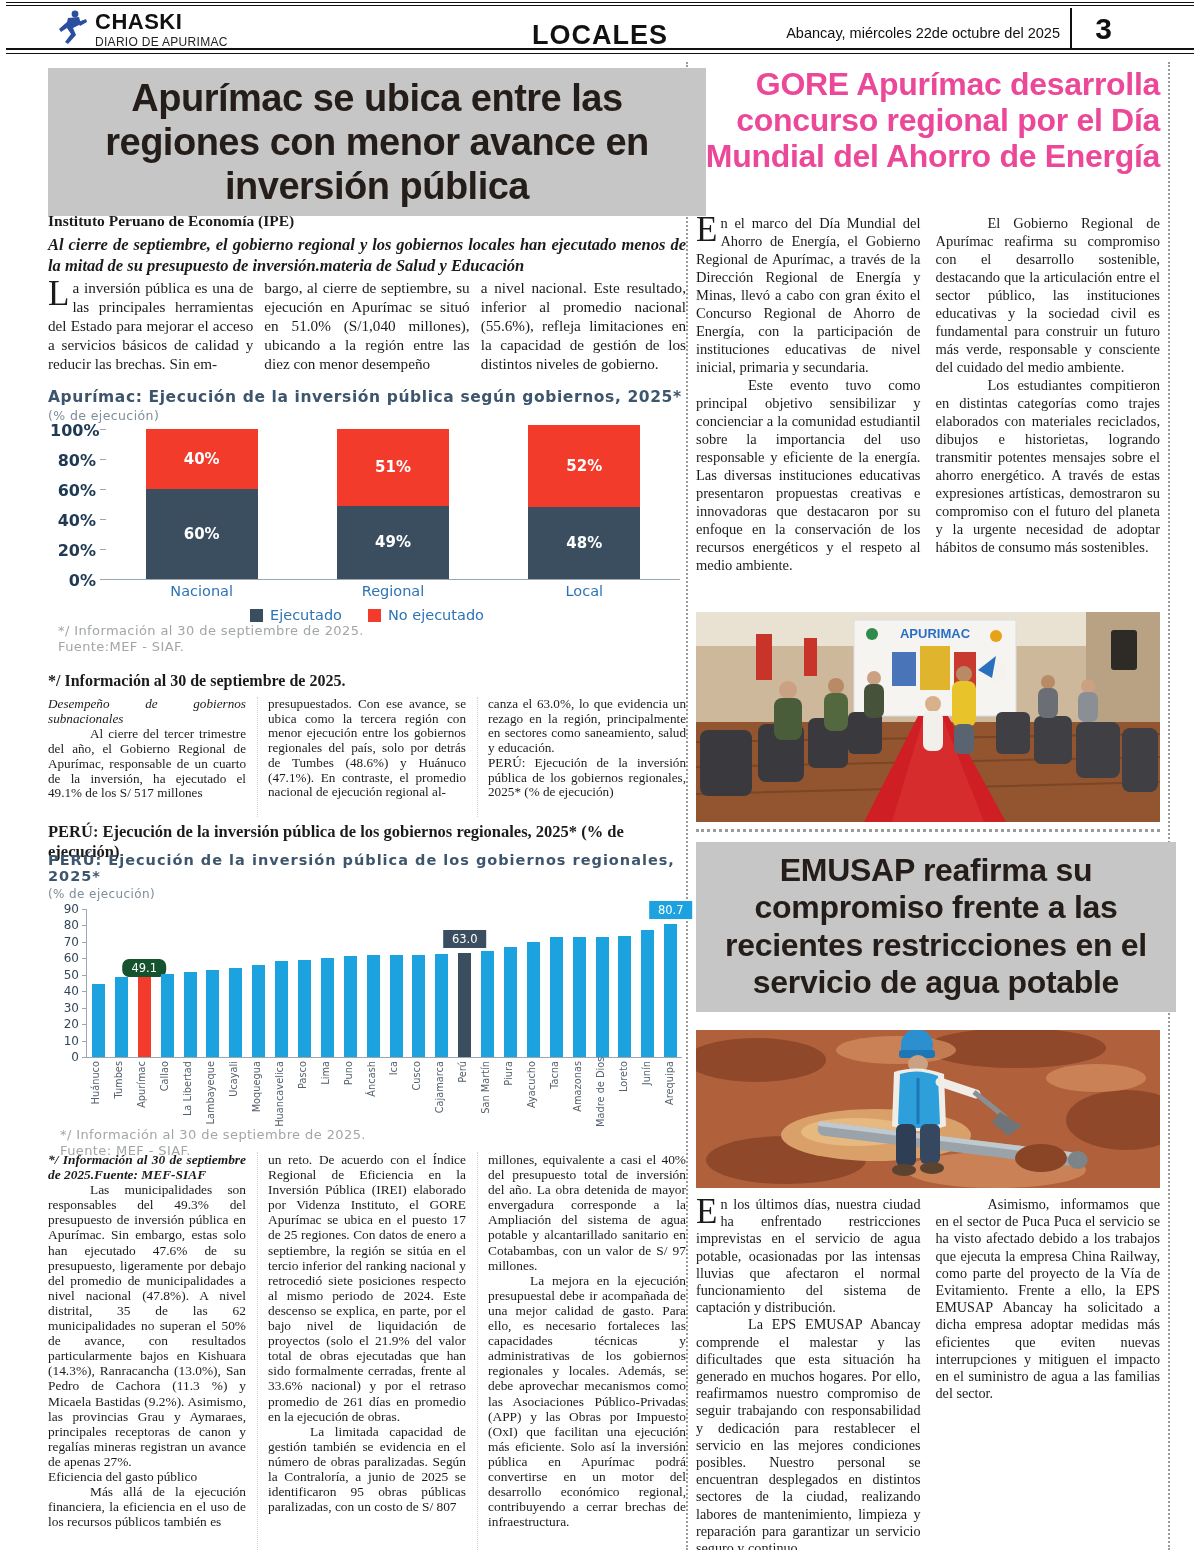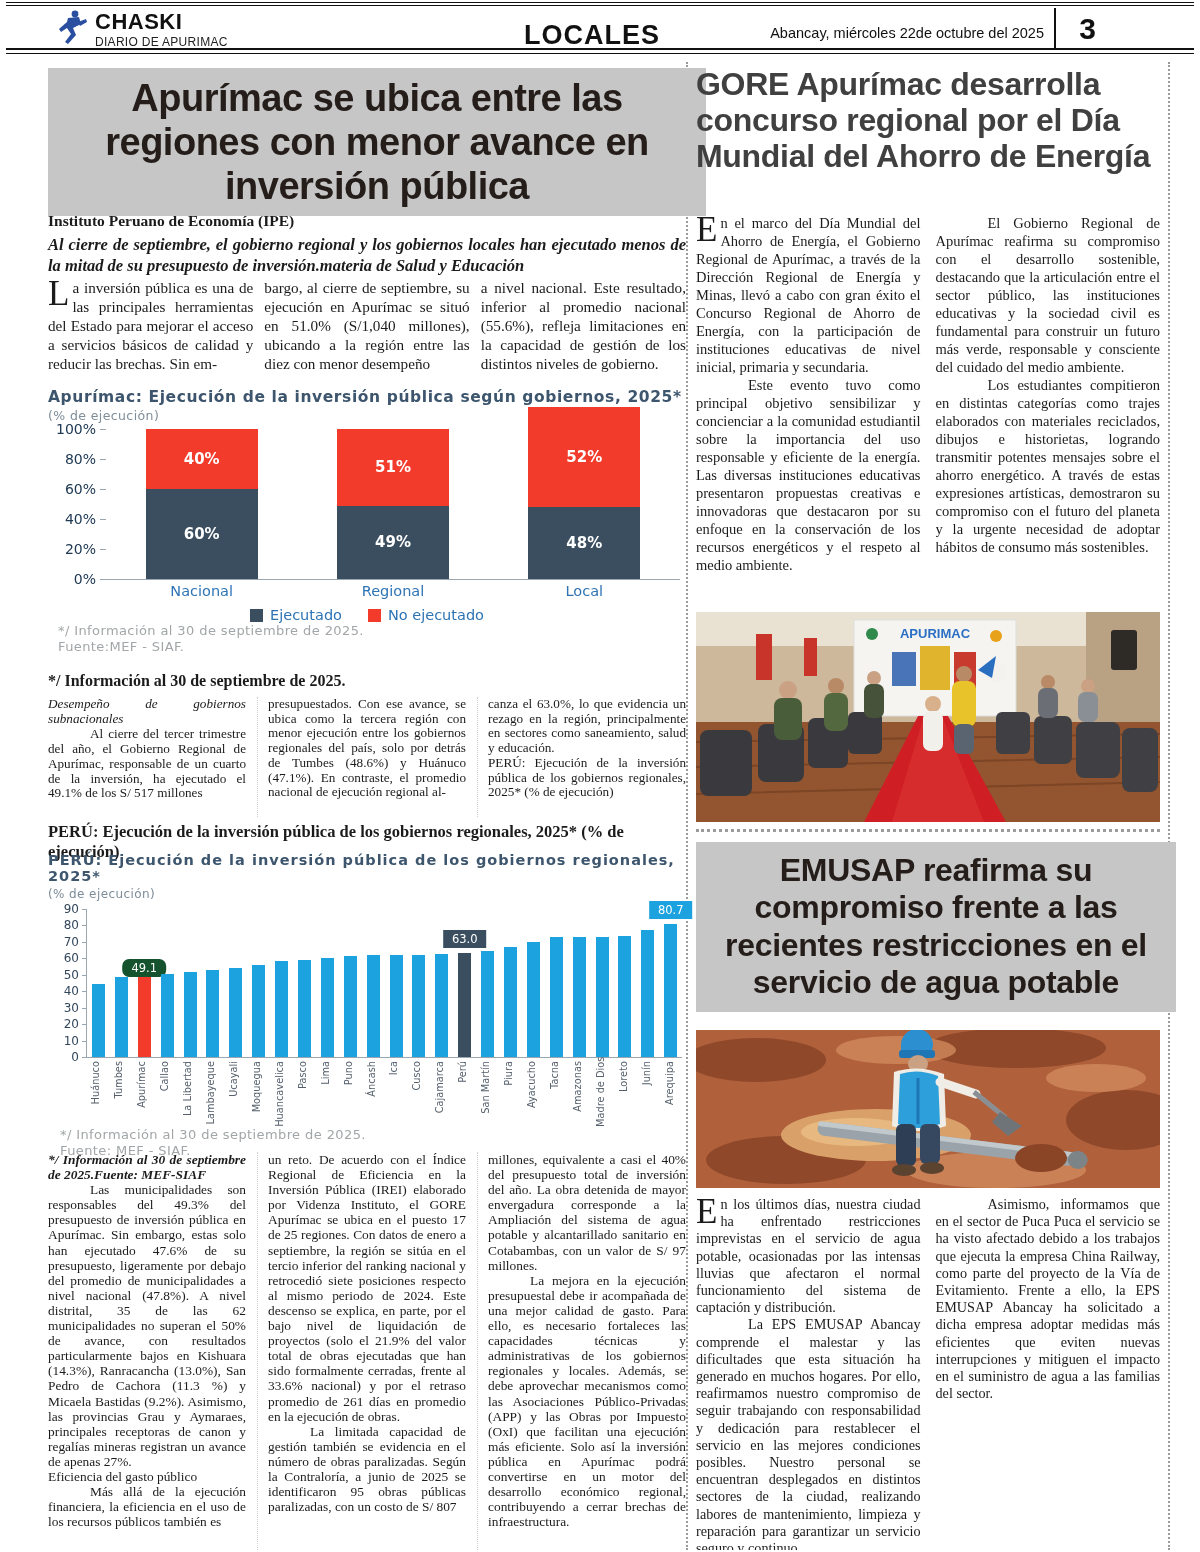--- a/index.html
+++ b/index.html
@@ -1,20 +1,20 @@
 <!DOCTYPE html>
 <html><head>
 <meta charset="utf-8">
 <style>
   html,body{margin:0;padding:0;background:#e9e9e9;}
   .page{position:relative;width:1200px;height:1552px;background:#ffffff;overflow:hidden;
         font-family:"Liberation Serif",serif;color:#1b1b1b;}
   
   .rule{position:absolute;left:6px;right:6px;background:#111;}
-  .header{position:absolute;top:0;left:0;right:16px;height:56px;}
+  .header{position:absolute;top:0;left:0;right:0;height:56px;}
   .brandbox{position:absolute;left:58px;top:8px;display:flex;align-items:center;gap:7px;}
   .brandtxt{display:flex;flex-direction:column;line-height:1;}
   .brand{font-family:"Liberation Sans",sans-serif;font-weight:bold;font-size:22px;letter-spacing:.5px;color:#111;}
   .brandsub{font-family:"Liberation Sans",sans-serif;font-size:12px;color:#222;margin-top:3px;letter-spacing:.3px;}
   .section{position:absolute;left:0;right:0;top:20px;text-align:center;
            font-family:"Liberation Sans",sans-serif;font-weight:bold;font-size:27px;letter-spacing:1px;color:#111;}
   .dateline{position:absolute;right:140px;top:25px;font-family:"Liberation Sans",sans-serif;font-size:14.5px;color:#111;}
   .pagenum{position:absolute;right:88px;top:12px;font-family:"Liberation Sans",sans-serif;font-weight:bold;font-size:30px;color:#111;}
   .pagenum-divider{position:absolute;right:128px;top:8px;width:2px;height:40px;background:#111;}
   
@@ -43,21 +43,21 @@
   .chart{position:absolute;font-family:"DejaVu Sans","Liberation Sans",sans-serif;}
   .c-title{font-weight:bold;color:#3d566e;letter-spacing:.6px;}
   .c-sub{color:#7d8d99;letter-spacing:.4px;}
   .c-foot{color:#a2a6a8;letter-spacing:.4px;font-size:13px;line-height:16px;}
   
   #chart1{top:388px;left:48px;width:638px;height:282px;}
   #chart1 .c-title{font-size:15.5px;}
   #chart1 .c-sub{font-size:12.5px;margin:2px 0 6px 0;}
   .c1-wrap{position:relative;height:150px;margin-left:58px;margin-right:6px;}
   .c1-plot{position:relative;height:150px;border-bottom:1px solid #9aa7b0;display:flex;align-items:flex-end;justify-content:space-around;}
-  .ylab{position:absolute;right:100%;margin-right:10px;width:46px;text-align:right;font-size:14px;color:#203a54;font-weight:normal;}
+  .ylab{position:absolute;right:100%;margin-right:10px;width:46px;text-align:right;font-size:16px;color:#203a54;font-weight:bold;}
   .ytick{position:absolute;left:-6px;width:6px;height:1px;background:#9aa7b0;}
   .c1bar{width:112px;display:flex;flex-direction:column;}
   .seg{position:relative;display:flex;align-items:center;justify-content:center;}
   .seg span{color:#fff;font-weight:bold;font-size:15px;}
   .c1-cats{display:flex;justify-content:space-around;margin-left:58px;margin-right:6px;margin-top:4px;}
   .c1-cats div{width:112px;text-align:center;font-size:14.5px;color:#2e74b5;}
   .c1-legend{display:flex;justify-content:center;gap:26px;margin-top:8px;font-size:14.5px;color:#2e74b5;}
   .c1-legend .li{display:flex;align-items:center;gap:7px;}
   .sq{width:13px;height:13px;display:inline-block;}
   #chart1 .c-foot{margin-left:10px;}
@@ -76,22 +76,22 @@
         padding:2px 9px;white-space:nowrap;}
   .c2-xlabs{display:flex;margin-left:38px;margin-right:4px;height:70px;}
   .c2-xlabs .slot{flex:1;position:relative;}
   .c2-xlabs span{position:absolute;left:50%;top:0;width:66px;height:12px;line-height:12px;font-size:9.8px;
         color:#55606c;text-align:right;white-space:nowrap;transform-origin:0 0;
         transform:translate(-7px,70px) rotate(-90deg);}
   #chart2 .c-foot{margin-left:12px;}
   #chart2 .c-foot:first-of-type{margin-top:8px;}
   
   .rcol{position:absolute;left:696px;width:464px;}
-  .gore-headline{top:66px;text-align:left;font-family:"Liberation Sans",sans-serif;font-weight:bold;
-    font-size:32px;line-height:1.13;color:#404040;letter-spacing:-.3px;}
+  .gore-headline{top:66px;text-align:right;font-family:"Liberation Sans",sans-serif;font-weight:bold;
+    font-size:32px;line-height:1.13;color:#ec4899;letter-spacing:-.3px;}
   .cols2{display:flex;gap:15px;}
   .cols2 .tc{flex:1;overflow:hidden;text-align:justify;}
   .gorecols{top:214px;height:396px;font-size:14.5px;line-height:18px;}
   .gorecols p.ind,.emucols p.ind{text-indent:52px;}
   .photo{position:absolute;overflow:hidden;}
   .hdot{position:absolute;left:696px;width:464px;border-top:3px dotted #9b9b9b;}
   .emusap-headline{top:842px;background:#c6c6c6;padding:10px 8px;text-align:center;
     font-family:"Liberation Sans",sans-serif;font-weight:bold;font-size:32px;line-height:1.17;color:#241d19;letter-spacing:-.3px;}
   .emucols{top:1196px;height:354px;font-size:14.2px;line-height:17.2px;}
 </style>
@@ -169,21 +169,21 @@
           </div>
           <div class="c1bar">
             <div class="seg" style="height: 76.5px; background: rgb(242, 59, 43);">
               <span>51%</span>
             </div>
             <div class="seg" style="height: 73.5px; background: rgb(58, 78, 96);">
               <span>49%</span>
             </div>
           </div>
           <div class="c1bar">
-            <div class="seg" style="height: 100px; background: rgb(242, 59, 43);">
+            <div class="seg" style="height: 82px; background: rgb(242, 59, 43);">
               <span>52%</span>
             </div>
             <div class="seg" style="height: 72px; background: rgb(58, 78, 96);">
               <span>48%</span>
             </div>
           </div>
         </div>
     </div>
     <div class="c1-cats" id="c1cats">
         <div>Nacional</div>

